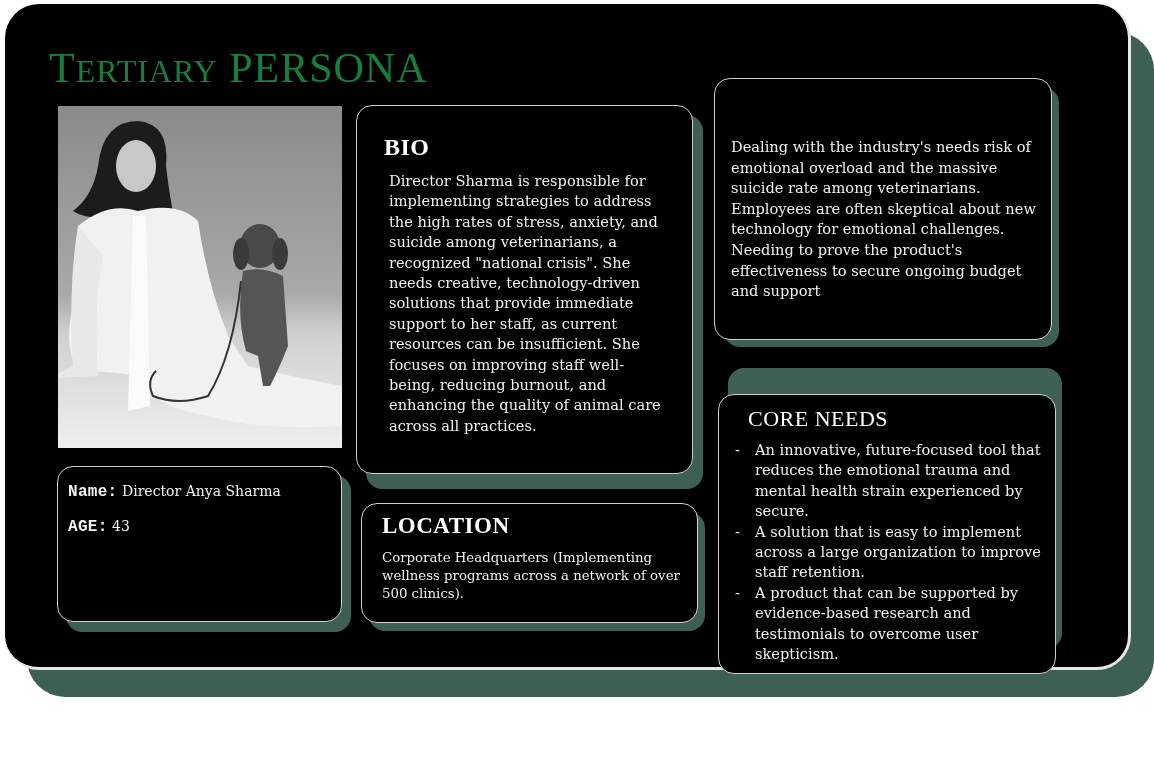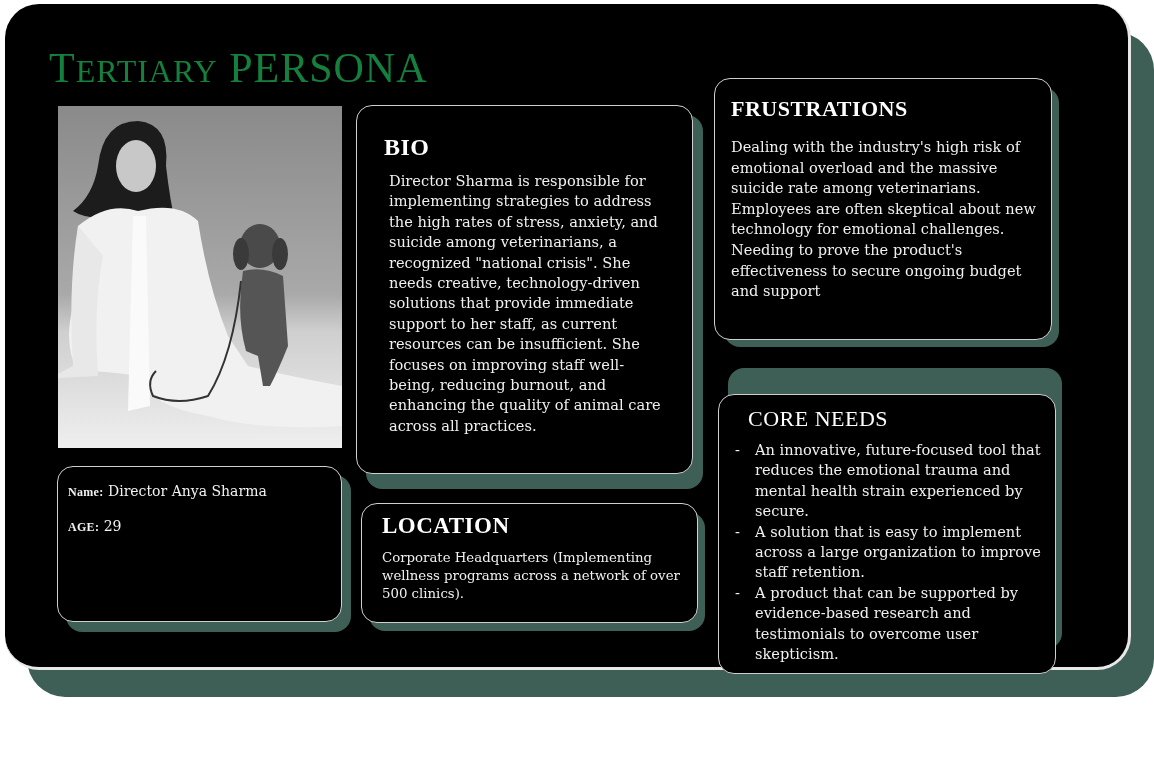--- a/index.html
+++ b/index.html
@@ -52,21 +52,21 @@
 
   .frus h2 { position: absolute; left: 16px; top: 17px; font-size: 22px; }
   .frus p { position: absolute; left: 16px; top: 58px; width: 310px; font-size: 14.6px; line-height: 20.6px; white-space: pre-line; }
 
   .needs h2 { position: absolute; left: 29px; top: 11px; font-size: 22px; font-weight: normal; }
   .needs ul { position: absolute; left: 16px; top: 45px; width: 320px; list-style: none; }
   .needs li { position: relative; padding-left: 20px; font-size: 14.6px; line-height: 20.4px; }
   .needs li .dash { position: absolute; left: 0; top: 0; }
 
   .info .row { position: absolute; left: 10px; font-size: 14px; line-height: 18px; width: 270px; }
-  .info .lbl { font-family: Liberation Serif, serif; font-weight: bold; font-size: 12px; letter-spacing: 0.3px; margin-top: 36px; }
+  .info .lbl { font-family: Liberation Mono, monospace; font-weight: bold; font-size: 16px; letter-spacing: 0.3px; margin-top: 36px; }
 </style>
 </head>
 <body>
 
 <div class="outer-shadow"></div>
 <div class="outer-card"></div>
 
 <div class="title">
   <span class="sc-big">T</span><span class="sc-small">ERTIARY</span>
   <span class="sc-big">PERSONA</span>
@@ -102,40 +102,39 @@
 </div>
 
 <div class="panel-shadow" style="left:66px; top:475px; width:285px; height:157px;"></div>
 <div class="panel info" style="left:57px; top:466px; width:285px; height:156px;">
   <div class="row" style="top:15px;">
     <span class="lbl">Name:</span>
     <span>Director Anya Sharma</span>
   </div>
   <div class="row" style="top:50px;">
     <span class="lbl">AGE:</span>
-    <span>29</span>
+    <span>43</span>
   </div>
 </div>
 
 <div class="panel-shadow" style="left:366px; top:115px; width:337px; height:374px;"></div>
 <div class="panel bio" style="left:356px; top:105px; width:337px; height:369px;">
   <h2>BIO</h2>
   <p>Director Sharma is responsible for implementing strategies to address the high rates of stress, anxiety, and suicide among veterinarians,  a recognized "national crisis". She needs creative, technology-driven solutions that provide immediate support to her staff, as current resources can be insufficient. She focuses on improving staff well-being, reducing burnout, and enhancing the quality of animal care across all practices.</p>
 </div>
 
 <div class="panel-shadow" style="left:369px; top:512px; width:336px; height:119px;"></div>
 <div class="panel loc" style="left:361px; top:503px; width:337px; height:120px;padding-left:23px;">
   <h2>LOCATION</h2>
   <p>Corporate Headquarters (Implementing wellness programs across a network of over 500 clinics).</p>
 </div>
 
 <div class="panel-shadow" style="left:724px; top:87px; width:335px; height:260px;"></div>
 <div class="panel frus" style="left:714px; top:78px; width:338px; height:262px;">
-  <h2>FRUSTRATIONS</h2>
-  <p>Dealing with the industry's high risk of emotional overload and the massive suicide rate among veterinarians. Employees are often skeptical about new technology for emotional challenges.
+  <p>Dealing with the industry's needs risk of emotional overload and the massive suicide rate among veterinarians. Employees are often skeptical about new technology for emotional challenges.
  Needing to prove the product's effectiveness to secure ongoing budget and support</p>
 </div>
 
 <div class="panel-shadow" style="left:728px; top:368px; width:334px; height:281px;"></div>
 <div class="panel needs" style="left:718px; top:358px; width:338px; height:280px;margin-top:36px;">
   <h2>CORE NEEDS</h2>
   <ul>
     <li><span class="dash">-</span><span>An innovative, future-focused tool that reduces the emotional trauma and mental health strain experienced by secure.</span></li>
     <li><span class="dash">-</span><span>A solution that is easy to implement across a large organization to improve staff retention.</span></li>
     <li><span class="dash">-</span><span>A product that can be supported by evidence-based research and testimonials to overcome user skepticism.</span></li>

